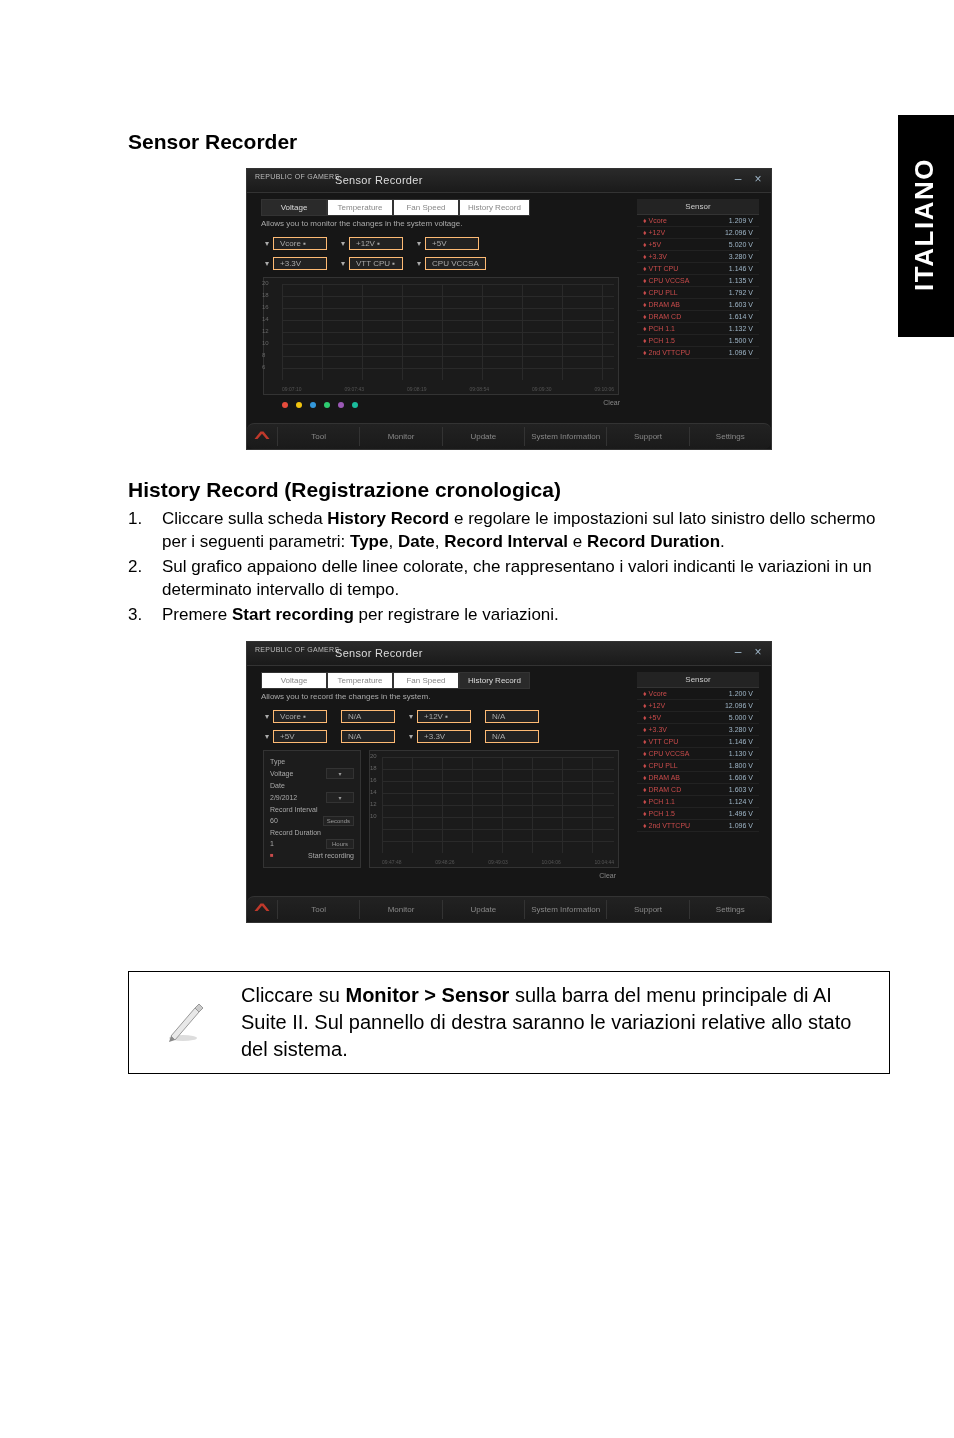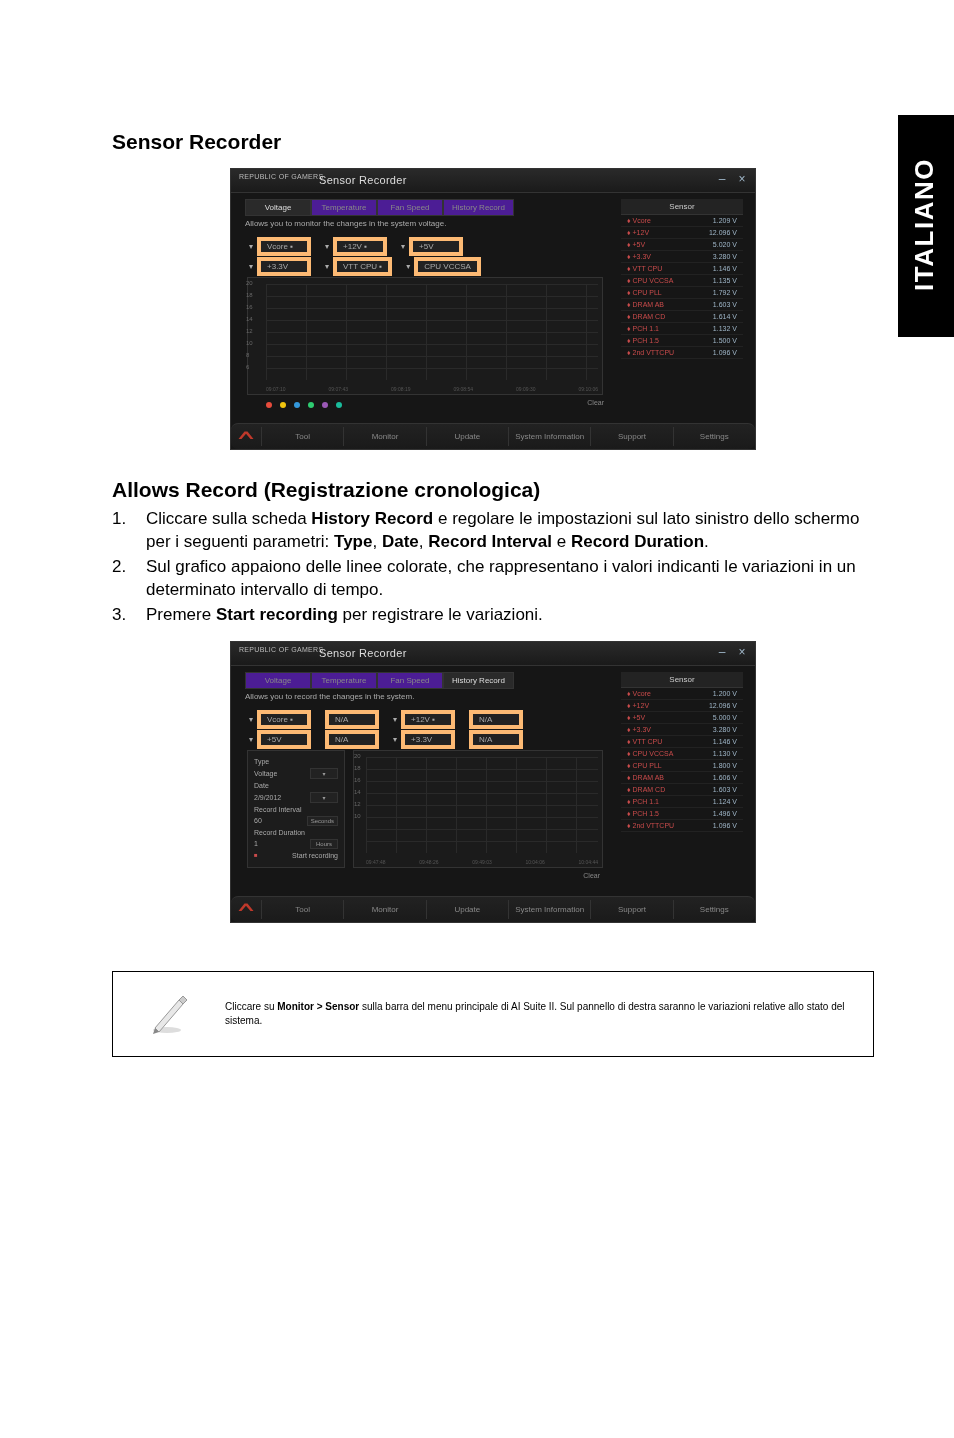--- a/index.html
+++ b/index.html
@@ -1,47 +1,47 @@
 <!DOCTYPE html>
 <html><head>
 <meta charset="utf-8">
 <style>
   * { margin: 0; padding: 0; box-sizing: border-box; }
   html, body { width: 954px; height: 1438px; background: #fff; font-family: Arial, Helvetica, sans-serif; }
   .page { position: relative; width: 954px; height: 1438px; }
-  .content { position: absolute; left: 112px; top: 130px; width: 762px; }
+  .content { position: absolute; left: 128px; top: 130px; width: 762px; }
   h2 { font-size: 21px; font-weight: bold; margin-bottom: 6px; }
   p.para { font-size: 17px; line-height: 1.35; margin-bottom: 8px; }
   ol.steps { margin-top: 4px; margin-left: 0; padding-left: 0; list-style: none; }
   ol.steps li { font-size: 17px; line-height: 1.35; margin-bottom: 2px; display: flex; }
   ol.steps li .num { width: 34px; flex-shrink: 0; }
   ol.steps li .txt { flex: 1; }
 
   .side-tab { position: absolute; right: 0; top: 115px; width: 56px; height: 222px; background: #000; color: #fff; }
   .side-tab .label { transform: rotate(-90deg); transform-origin: center; position: absolute; top: 94px; left: -74px; width: 200px; text-align: center; font-size: 26px; font-weight: bold; letter-spacing: 1.5px; }
 
   .shot { position: relative; width: 526px; height: 282px; margin: 14px auto 28px auto; background: #161616; border: 1px solid #333; }
   .shot .titlebar { position: absolute; left: 0; right: 0; top: 0; height: 24px; background: linear-gradient(#2a2a2a,#1a1a1a); border-bottom: 1px solid #333; }
   .shot .titlebar .brand { position: absolute; left: 8px; top: 4px; font-size: 7px; color: #bbb; letter-spacing: .3px; }
   .shot .titlebar .title { position: absolute; left: 88px; top: 5px; font-size: 11px; color: #ddd; letter-spacing: .3px; }
   .shot .titlebar .winbtns { position: absolute; right: 6px; top: 3px; display: flex; gap: 6px; }
   .shot .titlebar .winbtns span { width: 14px; height: 14px; color: #9fb6c8; font-size: 12px; text-align: center; line-height: 14px; }
 
   .shot .tabs { position: absolute; left: 14px; top: 30px; display: flex; gap: 0; }
-  .shot .tabs .tab { font-size: 8px; color: #888; background: #4c1d95; border: 1px solid #333; padding: 3px 8px; min-width: 66px; text-align: center; }
+  .shot .tabs .tab { font-size: 8px; color: #888; background: #ffffff; border: 1px solid #333; padding: 3px 8px; min-width: 66px; text-align: center; }
   .shot .tabs .tab.active { background: #2a2a2a; color: #ddd; }
 
   .shot .hint { position: absolute; left: 14px; top: 50px; font-size: 8px; color: #aaa; }
 
   .shot .inputs-row { position: absolute; left: 18px; display: flex; gap: 14px; }
   .shot .inputs-row.r1 { top: 68px; }
   .shot .inputs-row.r2 { top: 88px; }
   .shot .inputs-row .field { display: flex; align-items: center; gap: 4px; }
   .shot .inputs-row .field .arrow { color: #aaa; font-size: 8px; }
-  .shot .inputs-row .field .val { font-size: 8px; color: #aaa; background: #222; border: 4px solid #fdba74; padding: 1px 6px; min-width: 54px; }
+  .shot .inputs-row .field .val { font-size: 8px; color: #aaa; background: #222; border: 1px solid #fdba74; padding: 1px 6px; min-width: 54px; }
 
   .shot .graph { position: absolute; left: 16px; top: 108px; width: 356px; height: 118px; background: #1b1b1b; border: 1px solid #333; }
   .shot .graph .yaxis span { position: absolute; left: -2px; font-size: 6px; color: #666; }
   .shot .graph .grid { position: absolute; inset: 6px 4px 14px 18px; background-image: linear-gradient(#2a2a2a 1px, transparent 1px), linear-gradient(90deg,#2a2a2a 1px, transparent 1px); background-size: 100% 12px, 40px 100%; }
   .shot .graph .xaxis { position: absolute; left: 18px; right: 4px; bottom: 2px; display: flex; justify-content: space-between; font-size: 5px; color: #555; }
   .shot .graph .legend { position: absolute; left: 18px; bottom: -14px; display: flex; gap: 8px; }
   .shot .graph .legend span { width: 6px; height: 6px; border-radius: 50%; }
   .shot .graph .clear { position: absolute; right: -2px; bottom: -12px; font-size: 7px; color: #888; }
 
   .shot .sidepanel { position: absolute; right: 12px; top: 30px; width: 122px; }
@@ -60,21 +60,21 @@
   .shot2 .leftpanel .lprow .sel { background:#222; border:1px solid #333; padding:1px 3px; font-size:6px; color:#999; min-width:28px; text-align:center;}
   .shot2 .leftpanel .lprow.check::before { content:"■"; color:#c94b4b; font-size:6px; margin-right:3px;}
   .shot2 .graph2 { position: absolute; left: 122px; top: 108px; width: 250px; height: 118px; background: #1b1b1b; border: 1px solid #333; }
   .shot2 .graph2 .grid { position: absolute; inset: 6px 4px 14px 12px; background-image: linear-gradient(#2a2a2a 1px, transparent 1px), linear-gradient(90deg,#2a2a2a 1px, transparent 1px); background-size: 100% 12px, 30px 100%; }
   .shot2 .graph2 .yaxis span { position: absolute; left: 0; font-size: 6px; color: #666; }
   .shot2 .graph2 .xaxis { position: absolute; left: 12px; right: 4px; bottom: 2px; display: flex; justify-content: space-between; font-size: 5px; color: #555; }
   .shot2 .graph2 .clear { position: absolute; right: 2px; bottom: -12px; font-size: 7px; color: #888; }
 
   .notebox { margin: 48px 0 0 0; border: 1px solid #000; width: 762px; display: flex; align-items: center; }
   .notebox .iconcell { width: 112px; height: 84px; display: flex; align-items: center; justify-content: center; }
-  .notebox .text { flex: 1; padding: 10px 14px 10px 0; font-size: 10px; line-height: 1.35; }
+  .notebox .text { flex: 1; padding: 10px 14px 10px 0; font-size: 20px; line-height: 1.35; }
 
   .footer { position: absolute; left: 112px; right: 80px; bottom: 58px; border-top: 1px solid #000; padding-top: 6px; display: flex; justify-content: space-between; font-size: 14px; }
 </style>
 </head>
 <body>
 
 <div class="page">
 
   <div class="side-tab">
     <div class="label">ITALIANO</div>
@@ -220,21 +220,21 @@
         </div>
         <div class="btn">Tool</div>
         <div class="btn">Monitor</div>
         <div class="btn">Update</div>
         <div class="btn">System Information</div>
         <div class="btn">Support</div>
         <div class="btn">Settings</div>
       </div>
     </div>
 
-    <h2>Allows Record (Registrazione cronologica)</h2>
+    <h2>History Record (Registrazione cronologica)</h2>
     <ol class="steps">
       <li>
         <span class="num">1.</span>
         <span class="txt">
           <span>Cliccare sulla scheda </span><b>History Record</b><span> e regolare le impostazioni sul lato sinistro dello schermo per i seguenti parametri: </span><b>Type</b><span>, </span><b>Date</b><span>, </span><b>Record Interval</b><span> e </span><b>Record Duration</b><span>.</span>
         </span>
       </li>
       <li>
         <span class="num">2.</span>
         <span class="txt">Sul grafico appaiono delle linee colorate, che rappresentano i valori indicanti le variazioni in un determinato intervallo di tempo.</span>

